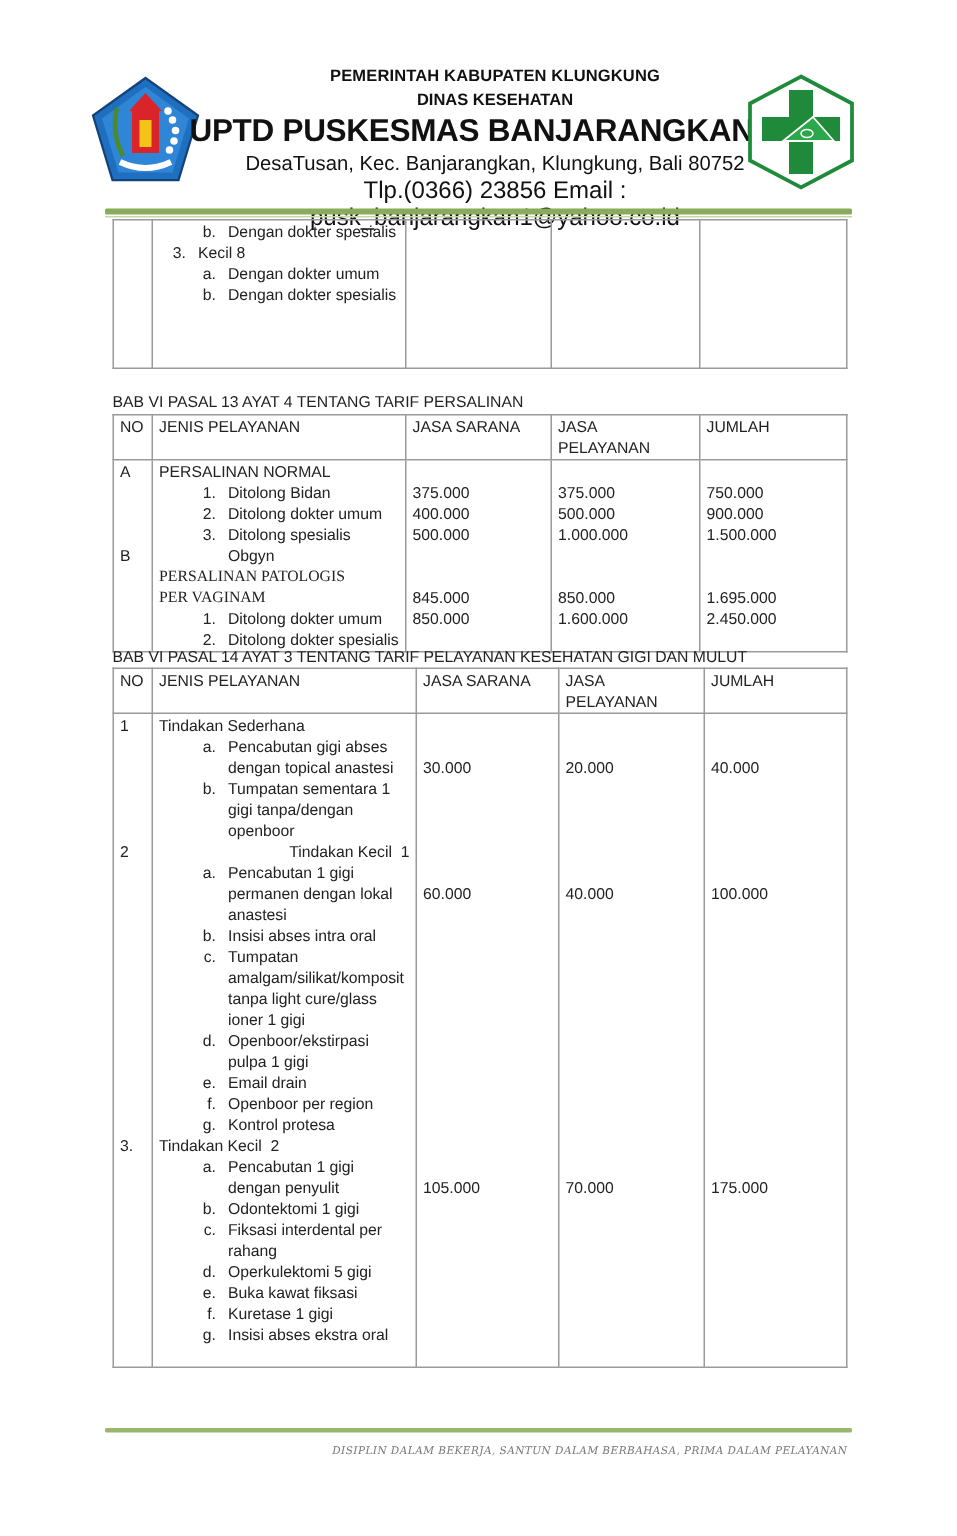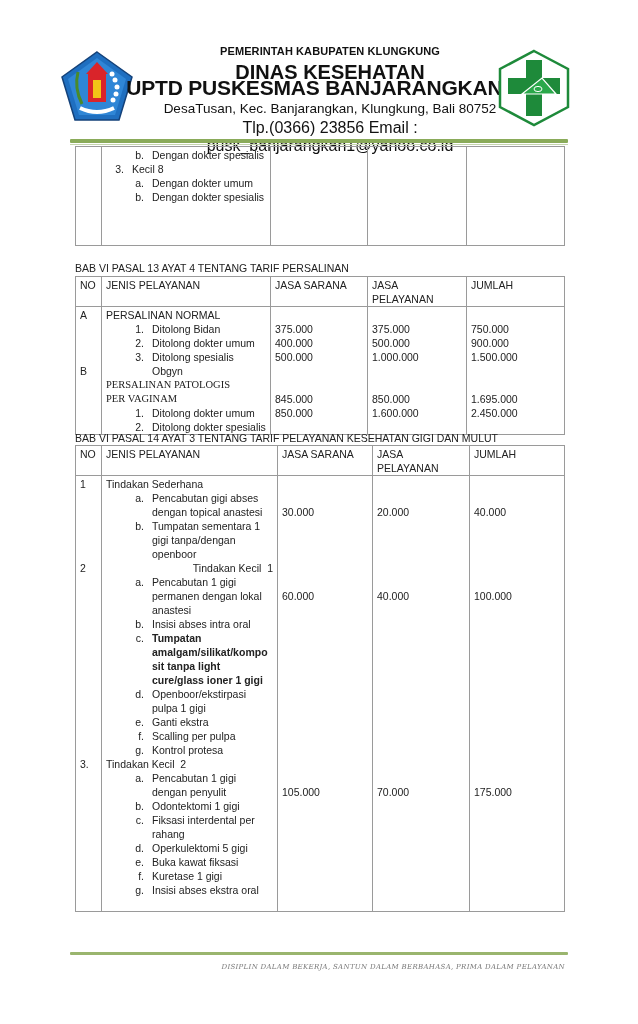--- a/index.html
+++ b/index.html
@@ -1,20 +1,20 @@
 <!DOCTYPE html>
 <html><head>
 <meta charset="utf-8">
 <style>
   html, body { margin:0; padding:0; background:#ffffff; }
   body { width:638px; height:1024px; position:relative; overflow:hidden; font-family:"Liberation Sans", sans-serif; color:#1a1a1a; }
   .abs { position:absolute; }
   .hdr-text { position:absolute; left:140px; width:380px; text-align:center; color:#111; }
   .h1 { top:45px; font-weight:bold; font-size:11px; letter-spacing:0.1px; }
-  .h2 { top:61px; font-weight:bold; font-size:20px; }
+  .h2 { top:61px; font-weight:bold; font-size:11px; }
   .h3 { top:76px; font-weight:bold; font-size:21px; left:120px; width:400px; letter-spacing:-0.2px; }
   .h4 { top:101px; font-size:13.5px; }
   .h5 { top:119px; font-size:16px; }
   .hline { position:absolute; left:70px; width:498px; height:4px; background:#8aab5a; border-radius:1px; }
   .hline2 { position:absolute; left:70px; width:498px; height:1px; background:#c6d6ae; }
   table.t { position:absolute; border-collapse:collapse; font-family:"Liberation Sans", sans-serif; font-size:10.5px; color:#222; table-layout:fixed; }
   table.t td { border:1.3px solid #9a9a9a; vertical-align:top; padding:1px 4px 0 4px; line-height:14px; }
   .cap { position:absolute; left:75px; font-size:10.5px; color:#222; }
   .li { display:flex; }
   .li .m { width:18px; flex:none; text-align:right; padding-right:8px; }
@@ -215,33 +215,33 @@
       <div class="li" style="margin-left:20px;">
             <span class="m">a.</span>
             <span class="x">Pencabutan 1 gigi permanen dengan lokal anastesi</span>
           </div>
       <div class="li" style="margin-left:20px;">
             <span class="m">b.</span>
             <span class="x">Insisi abses intra oral</span>
           </div>
       <div class="li" style="margin-left:20px;">
             <span class="m">c.</span>
-            <span class="x" style="word-break:break-word;font-weight:bold;">Tumpatan amalgam/silikat/komposit tanpa  light cure/glass ioner 1 gigi</span>
+            <span class="x" style="word-break:break-word;">Tumpatan amalgam/silikat/komposit tanpa  light cure/glass ioner 1 gigi</span>
           </div>
       <div class="li" style="margin-left:20px;">
             <span class="m">d.</span>
             <span class="x">Openboor/ekstirpasi pulpa 1 gigi</span>
           </div>
       <div class="li" style="margin-left:20px;">
             <span class="m">e.</span>
-            <span class="x">Ganti ekstra</span>
+            <span class="x">Email drain</span>
           </div>
       <div class="li" style="margin-left:20px;">
             <span class="m">f.</span>
-            <span class="x">Scalling per pulpa</span>
+            <span class="x">Openboor per region</span>
           </div>
       <div class="li" style="margin-left:20px;">
             <span class="m">g.</span>
             <span class="x">Kontrol protesa</span>
           </div>
 
       <div style="white-space:pre;">Tindakan Kecil  2</div>
       <div class="li" style="margin-left:20px;">
             <span class="m">a.</span>
             <span class="x">Pencabutan 1 gigi dengan penyulit</span>

